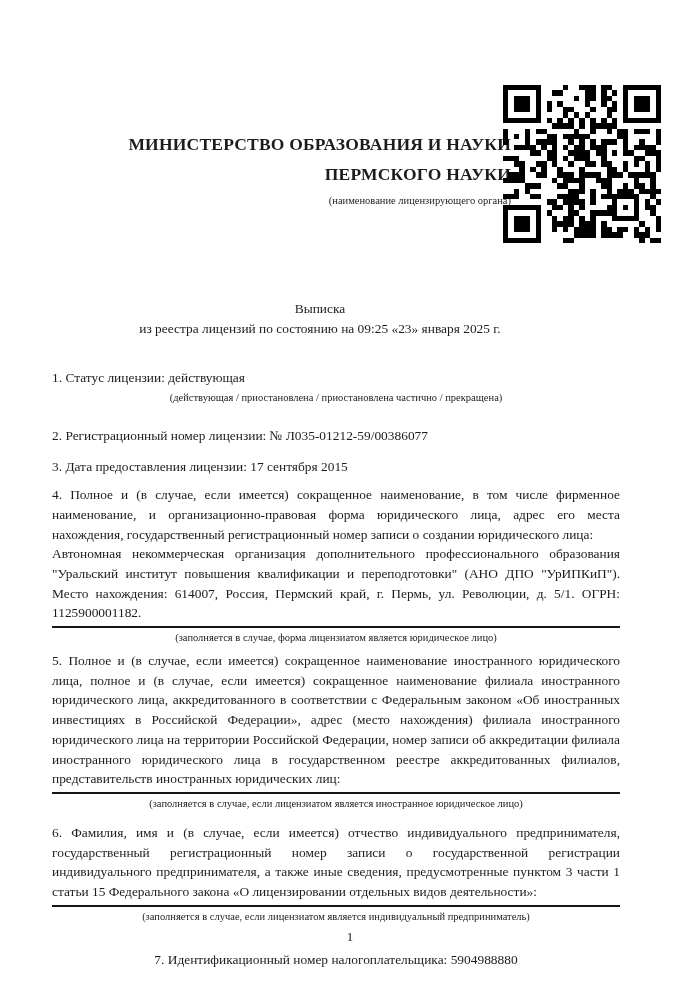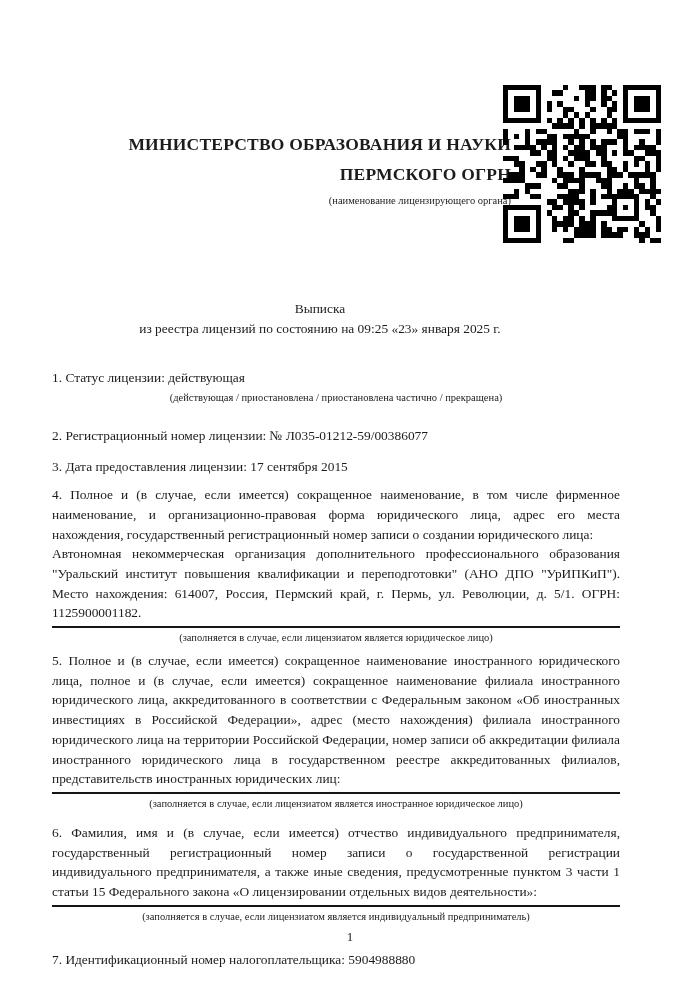--- a/index.html
+++ b/index.html
@@ -34,35 +34,35 @@
   }
   .just { text-align: justify; text-justify: inter-word; }
   .caption { font-size: 10.5px; line-height: 15px; text-align: center; margin-top: 2px; }
   .rule { border-top: 2px solid #151515; margin-top: 3px; height: 0; }
 
   .m2 { margin-top: 21px; }
   .m3 { margin-top: 12px; }
   .m4 { margin-top: 8px; }
   .m5 { margin-top: 6px; }
   .m6 { margin-top: 12px; }
-  .m7 { margin-top: 26px; }
+  .m7 { margin-top: 26px; text-align: center; }
 
   .pagenum {
     position: absolute; top: 929px; left: 0; width: 700px;
     text-align: center; font-size: 13px;
   }
 </style>
 </head>
 <body>
 
 <div class="page">
 
   <div class="header-text">
     <div class="h-line">МИНИСТЕРСТВО ОБРАЗОВАНИЯ И НАУКИ</div>
-    <div class="h-line">ПЕРМСКОГО ОГРН</div>
+    <div class="h-line">ПЕРМСКОГО НАУКИ</div>
     <div class="h-cap">(наименование лицензирующего органа)</div>
   </div>
 
   <svg id="qr" class="qr" viewBox="0 0 29 29" shape-rendering="crispEdges" xmlns="http://www.w3.org/2000/svg">
       <g fill="#000000">
         <rect x="0" y="0" width="1" height="1"></rect>
         <rect x="1" y="0" width="1" height="1"></rect>
         <rect x="2" y="0" width="1" height="1"></rect>
         <rect x="3" y="0" width="1" height="1"></rect>
         <rect x="4" y="0" width="1" height="1"></rect>
@@ -493,21 +493,21 @@
     <p class="caption">(действующая / приостановлена / приостановлена частично / прекращена)</p>
 
     <p class="line m2">2. Регистрационный номер лицензии: № Л035-01212-59/00386077</p>
 
     <p class="line m3">3. Дата предоставления лицензии: 17 сентября 2015</p>
 
     <div class="sec m4">
       <p class="just">4. Полное и (в случае, если имеется) сокращенное наименование, в том числе фирменное наименование, и организационно-правовая форма юридического лица, адрес его места нахождения, государственный регистрационный номер записи о создании юридического лица:</p>
       <p class="just">Автономная некоммерческая организация дополнительного профессионального образования "Уральский институт повышения квалификации и переподготовки" (АНО ДПО "УрИПКиП"). Место нахождения: 614007, Россия, Пермский край, г. Пермь, ул. Революции, д. 5/1. ОГРН: 1125900001182.</p>
       <div class="rule"></div>
-      <p class="caption">(заполняется в случае, если лицензиатом является юридическое лицо)</p>
+      <p class="caption">(заполняется в случае, форма лицензиатом является юридическое лицо)</p>
     </div>
 
     <div class="sec m5">
       <p class="just">5. Полное и (в случае, если имеется) сокращенное наименование иностранного юридического лица, полное и (в случае, если имеется) сокращенное наименование филиала иностранного юридического лица, аккредитованного в соответствии с Федеральным законом «Об иностранных инвестициях в Российской Федерации», адрес (место нахождения) филиала иностранного юридического лица на территории Российской Федерации, номер записи об аккредитации филиала иностранного юридического лица в государственном реестре аккредитованных филиалов, представительств иностранных юридических лиц:</p>
       <div class="rule"></div>
       <p class="caption">(заполняется в случае, если лицензиатом является иностранное юридическое лицо)</p>
     </div>
 
     <div class="sec m6">
       <p class="just">6. Фамилия, имя и (в случае, если имеется) отчество индивидуального предпринимателя, государственный регистрационный номер записи о государственной регистрации индивидуального предпринимателя, а также иные сведения, предусмотренные пунктом 3 части 1 статьи 15 Федерального закона «О лицензировании отдельных видов деятельности»:</p>

